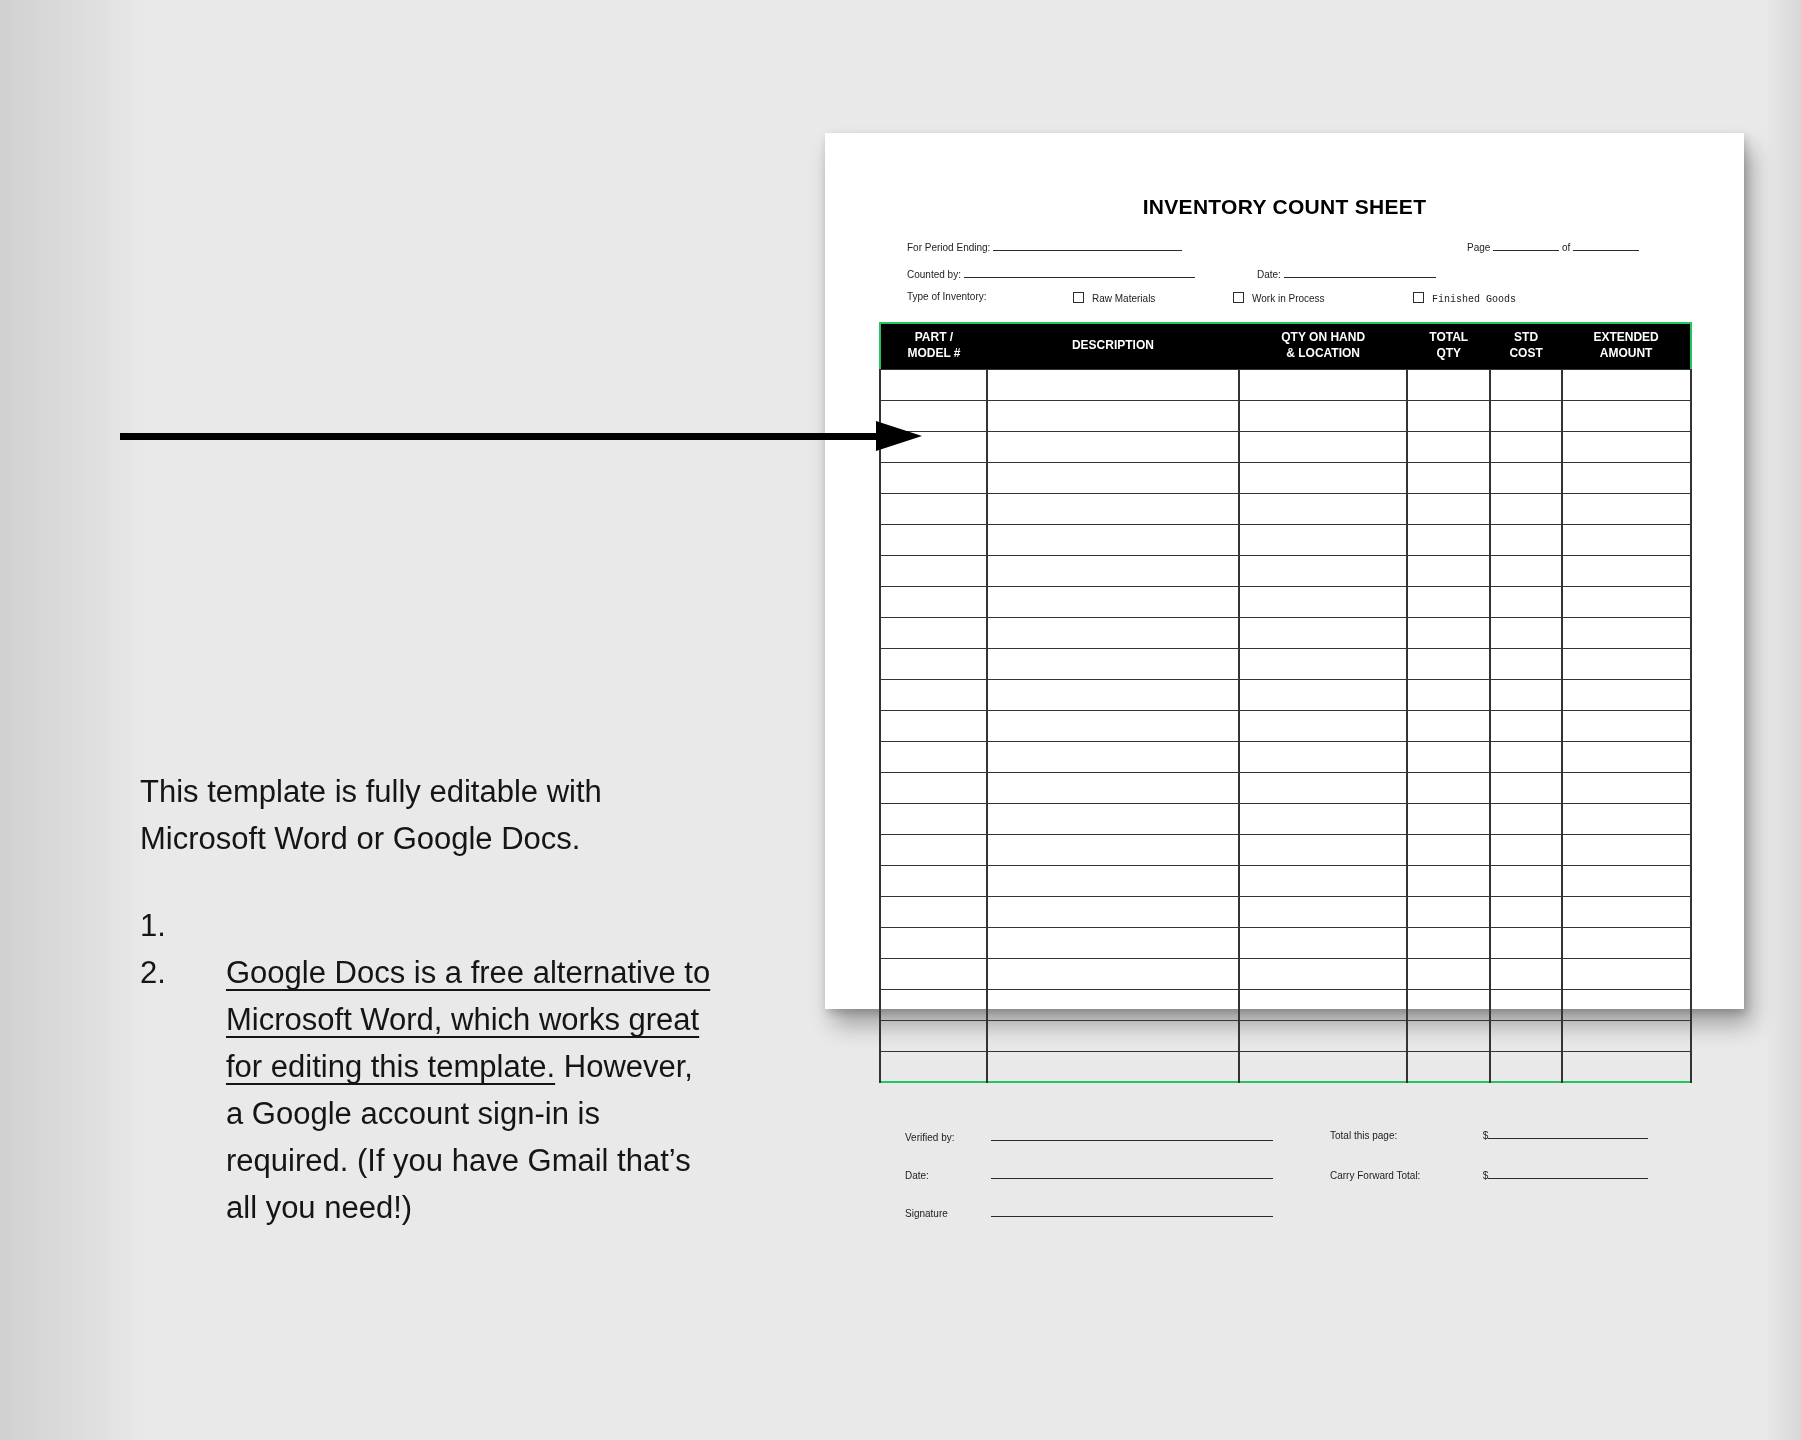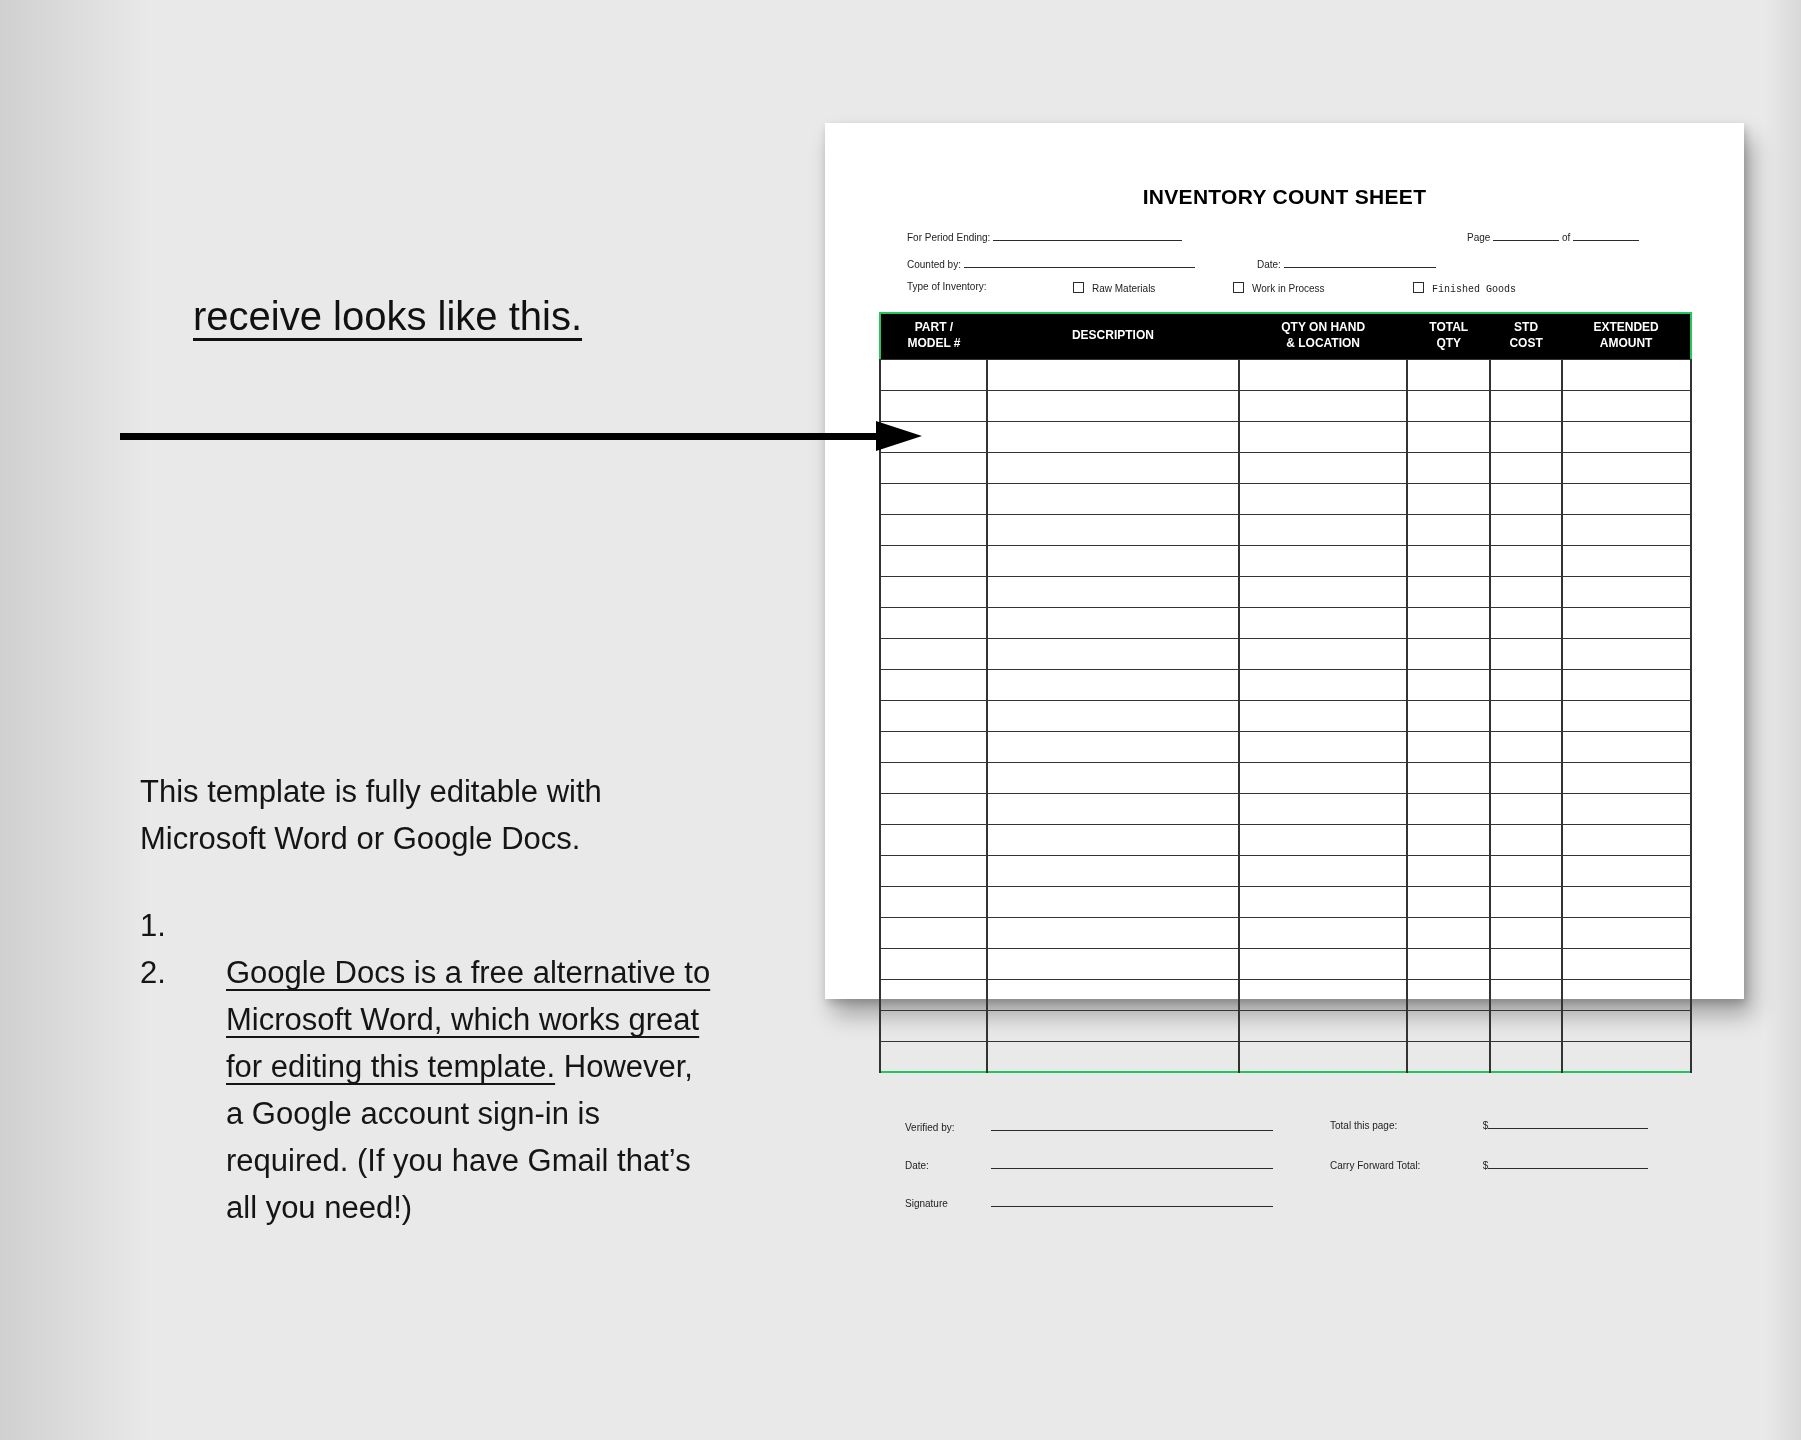--- a/index.html
+++ b/index.html
@@ -45,21 +45,21 @@
     list-style:none; font-size:31px; line-height:47px; color:#151515;
   }
   .notes li { display:flex; }
   .notes .num { flex:none; width:86px; }
   .notes .ul-text {
     text-decoration:underline; text-decoration-thickness:2px; text-underline-offset:6px;
   }
 
   
   .page {
-    position:absolute; left:825px; top:123px; width:919px; height:876px;
+    position:absolute; left:825px; top:133px; width:919px; height:876px;
     background:var(--page,#ffffff);
     box-shadow:8px 16px 22px rgba(0,0,0,0.30), 2px 4px 8px rgba(0,0,0,0.18);
     color:#1c1c1c; z-index:1;
   }
   .doc-title {
     position:absolute; left:0; top:62px; width:100%;
     text-align:center; font-size:21px; font-weight:bold; letter-spacing:0.3px; color:#000;
   }
   .frow { position:absolute; font-size:10px; white-space:nowrap; color:#222; }
   .blank {
@@ -101,21 +101,20 @@
   #f-verified { left:80px;  top:994px;  }
   #f-date2    { left:80px;  top:1032px; }
   #f-sig      { left:80px;  top:1070px; }
   #f-total    { left:505px; top:992px;  }
   #f-carry    { left:505px; top:1032px; }
 </style>
 </head>
 <body>
 
 <div class="headline">
-  <div>receive looks like this.</div>
 </div>
 
 <div class="arrow-line"></div>
 <div class="arrow-head"></div>
 
 <p class="intro">This template is fully editable with Microsoft Word or Google Docs.</p>
 
 <ol class="notes">
   <li>
     <span class="num">1.</span>

